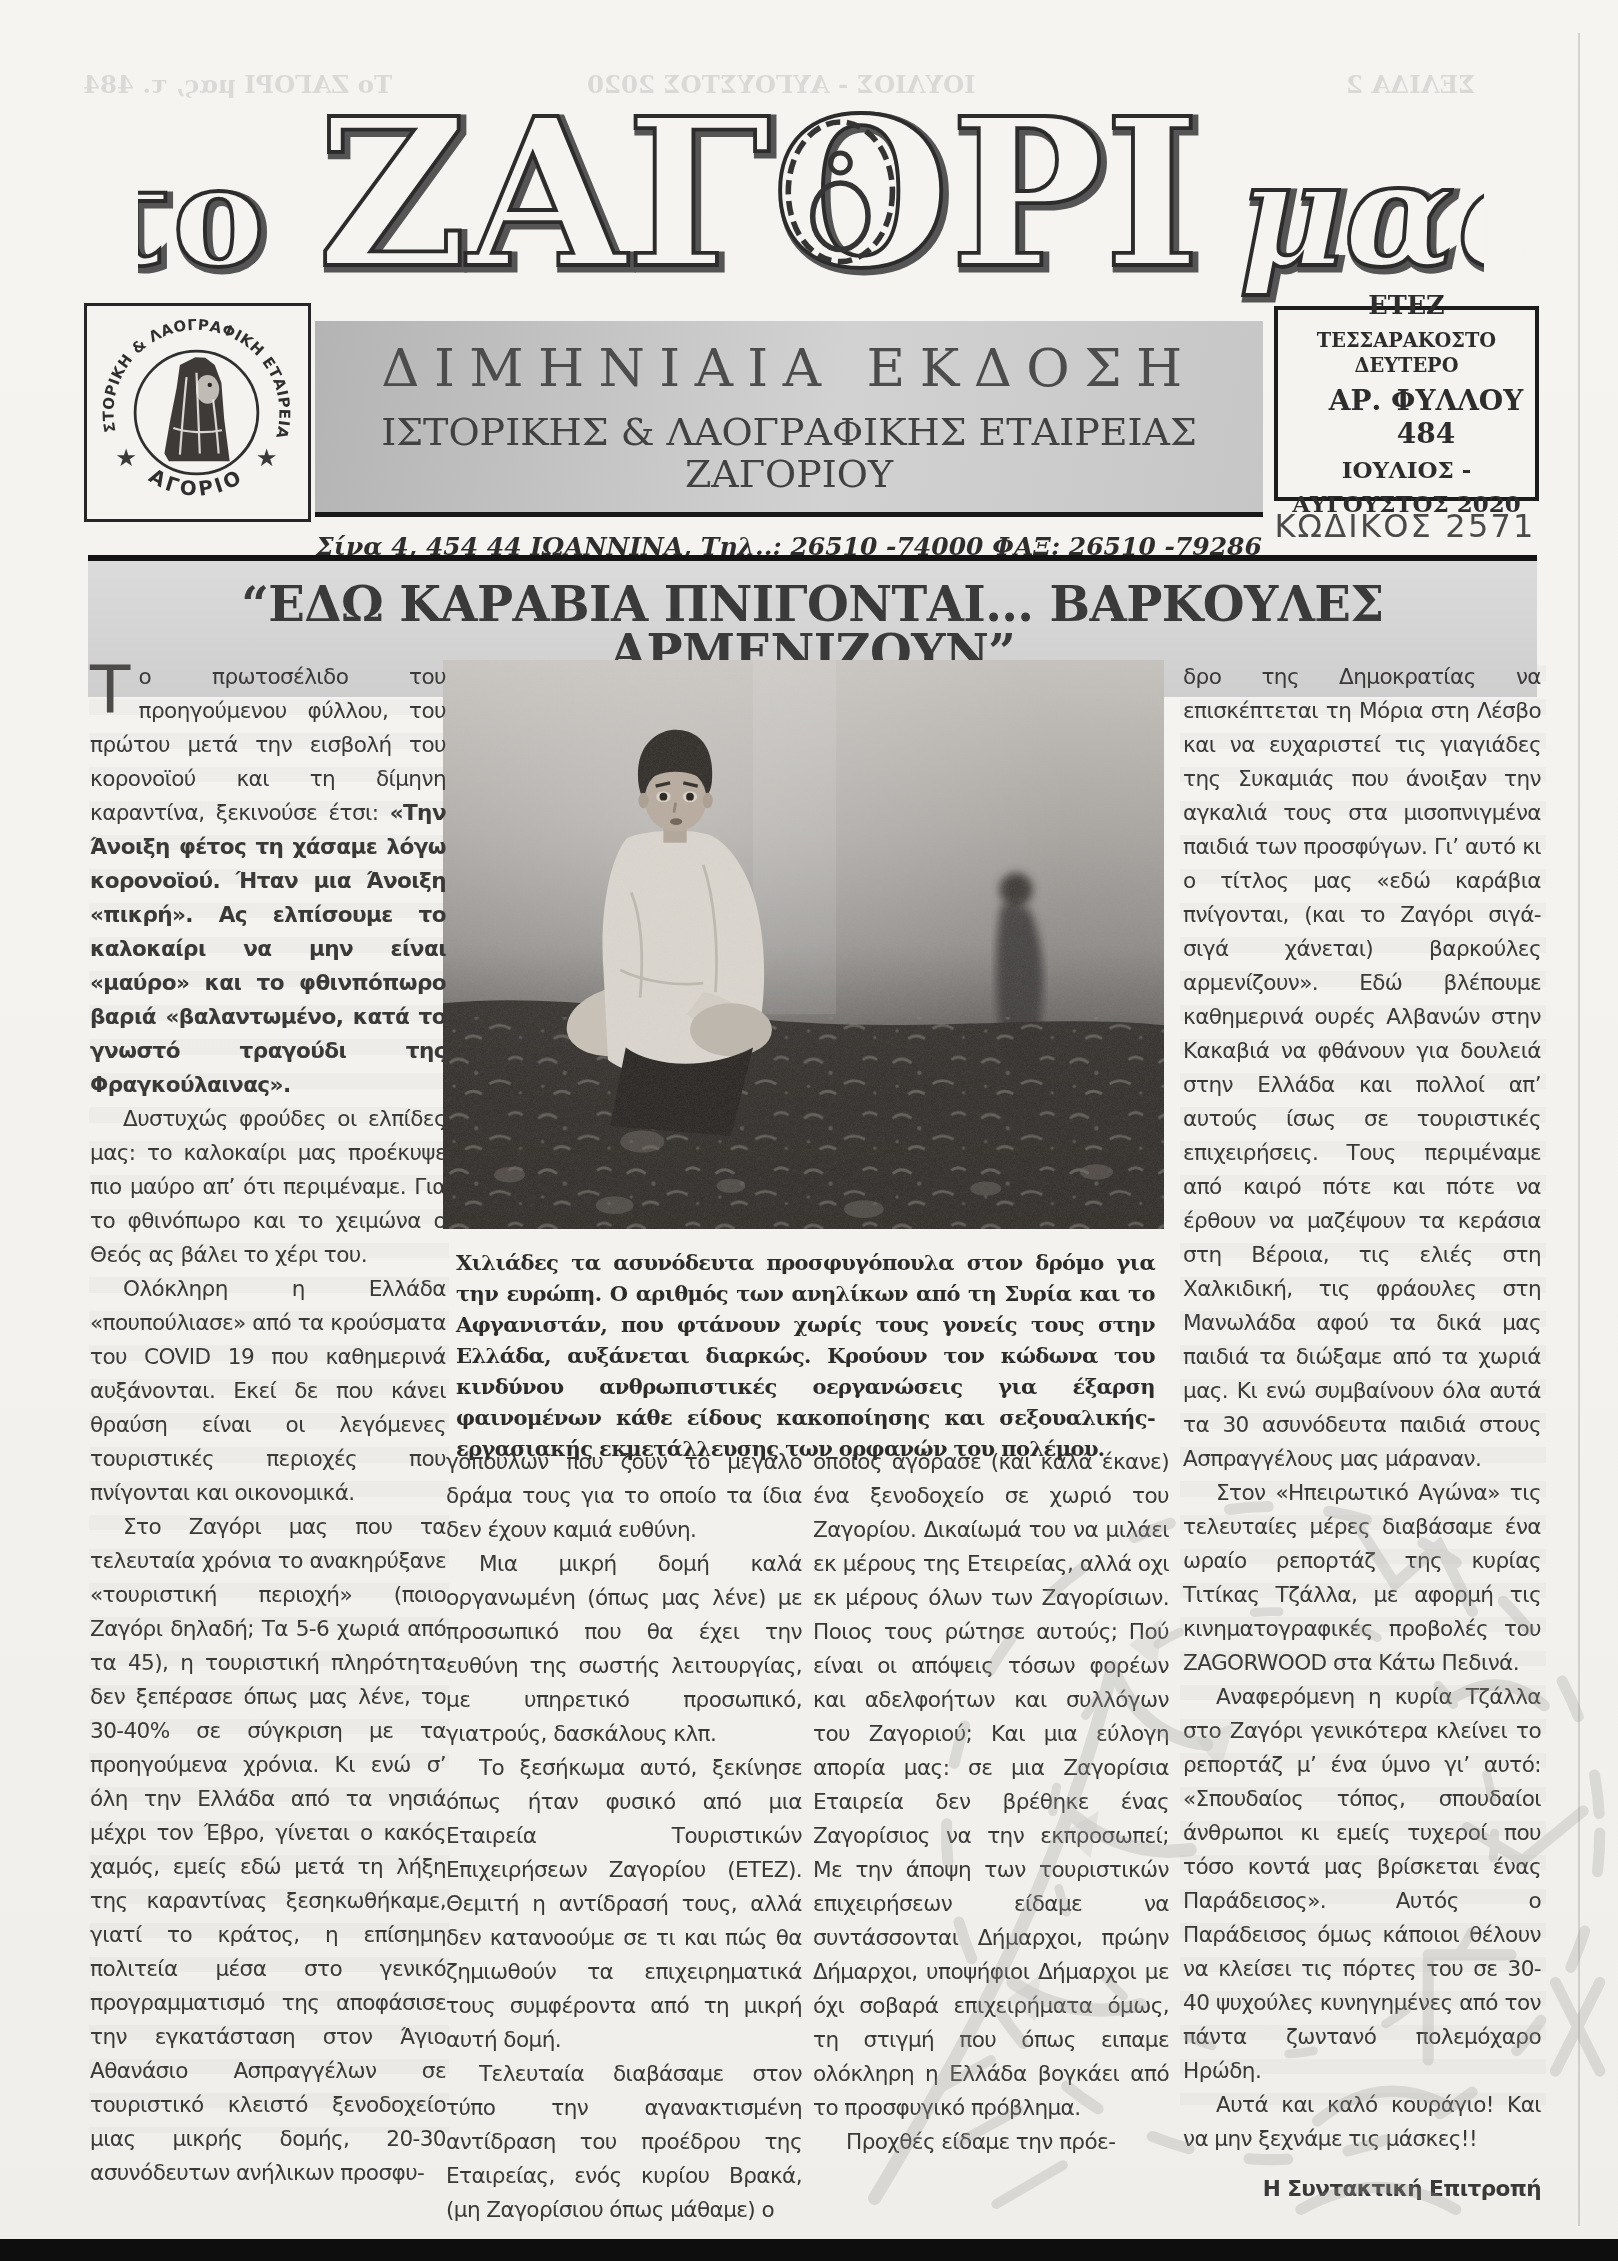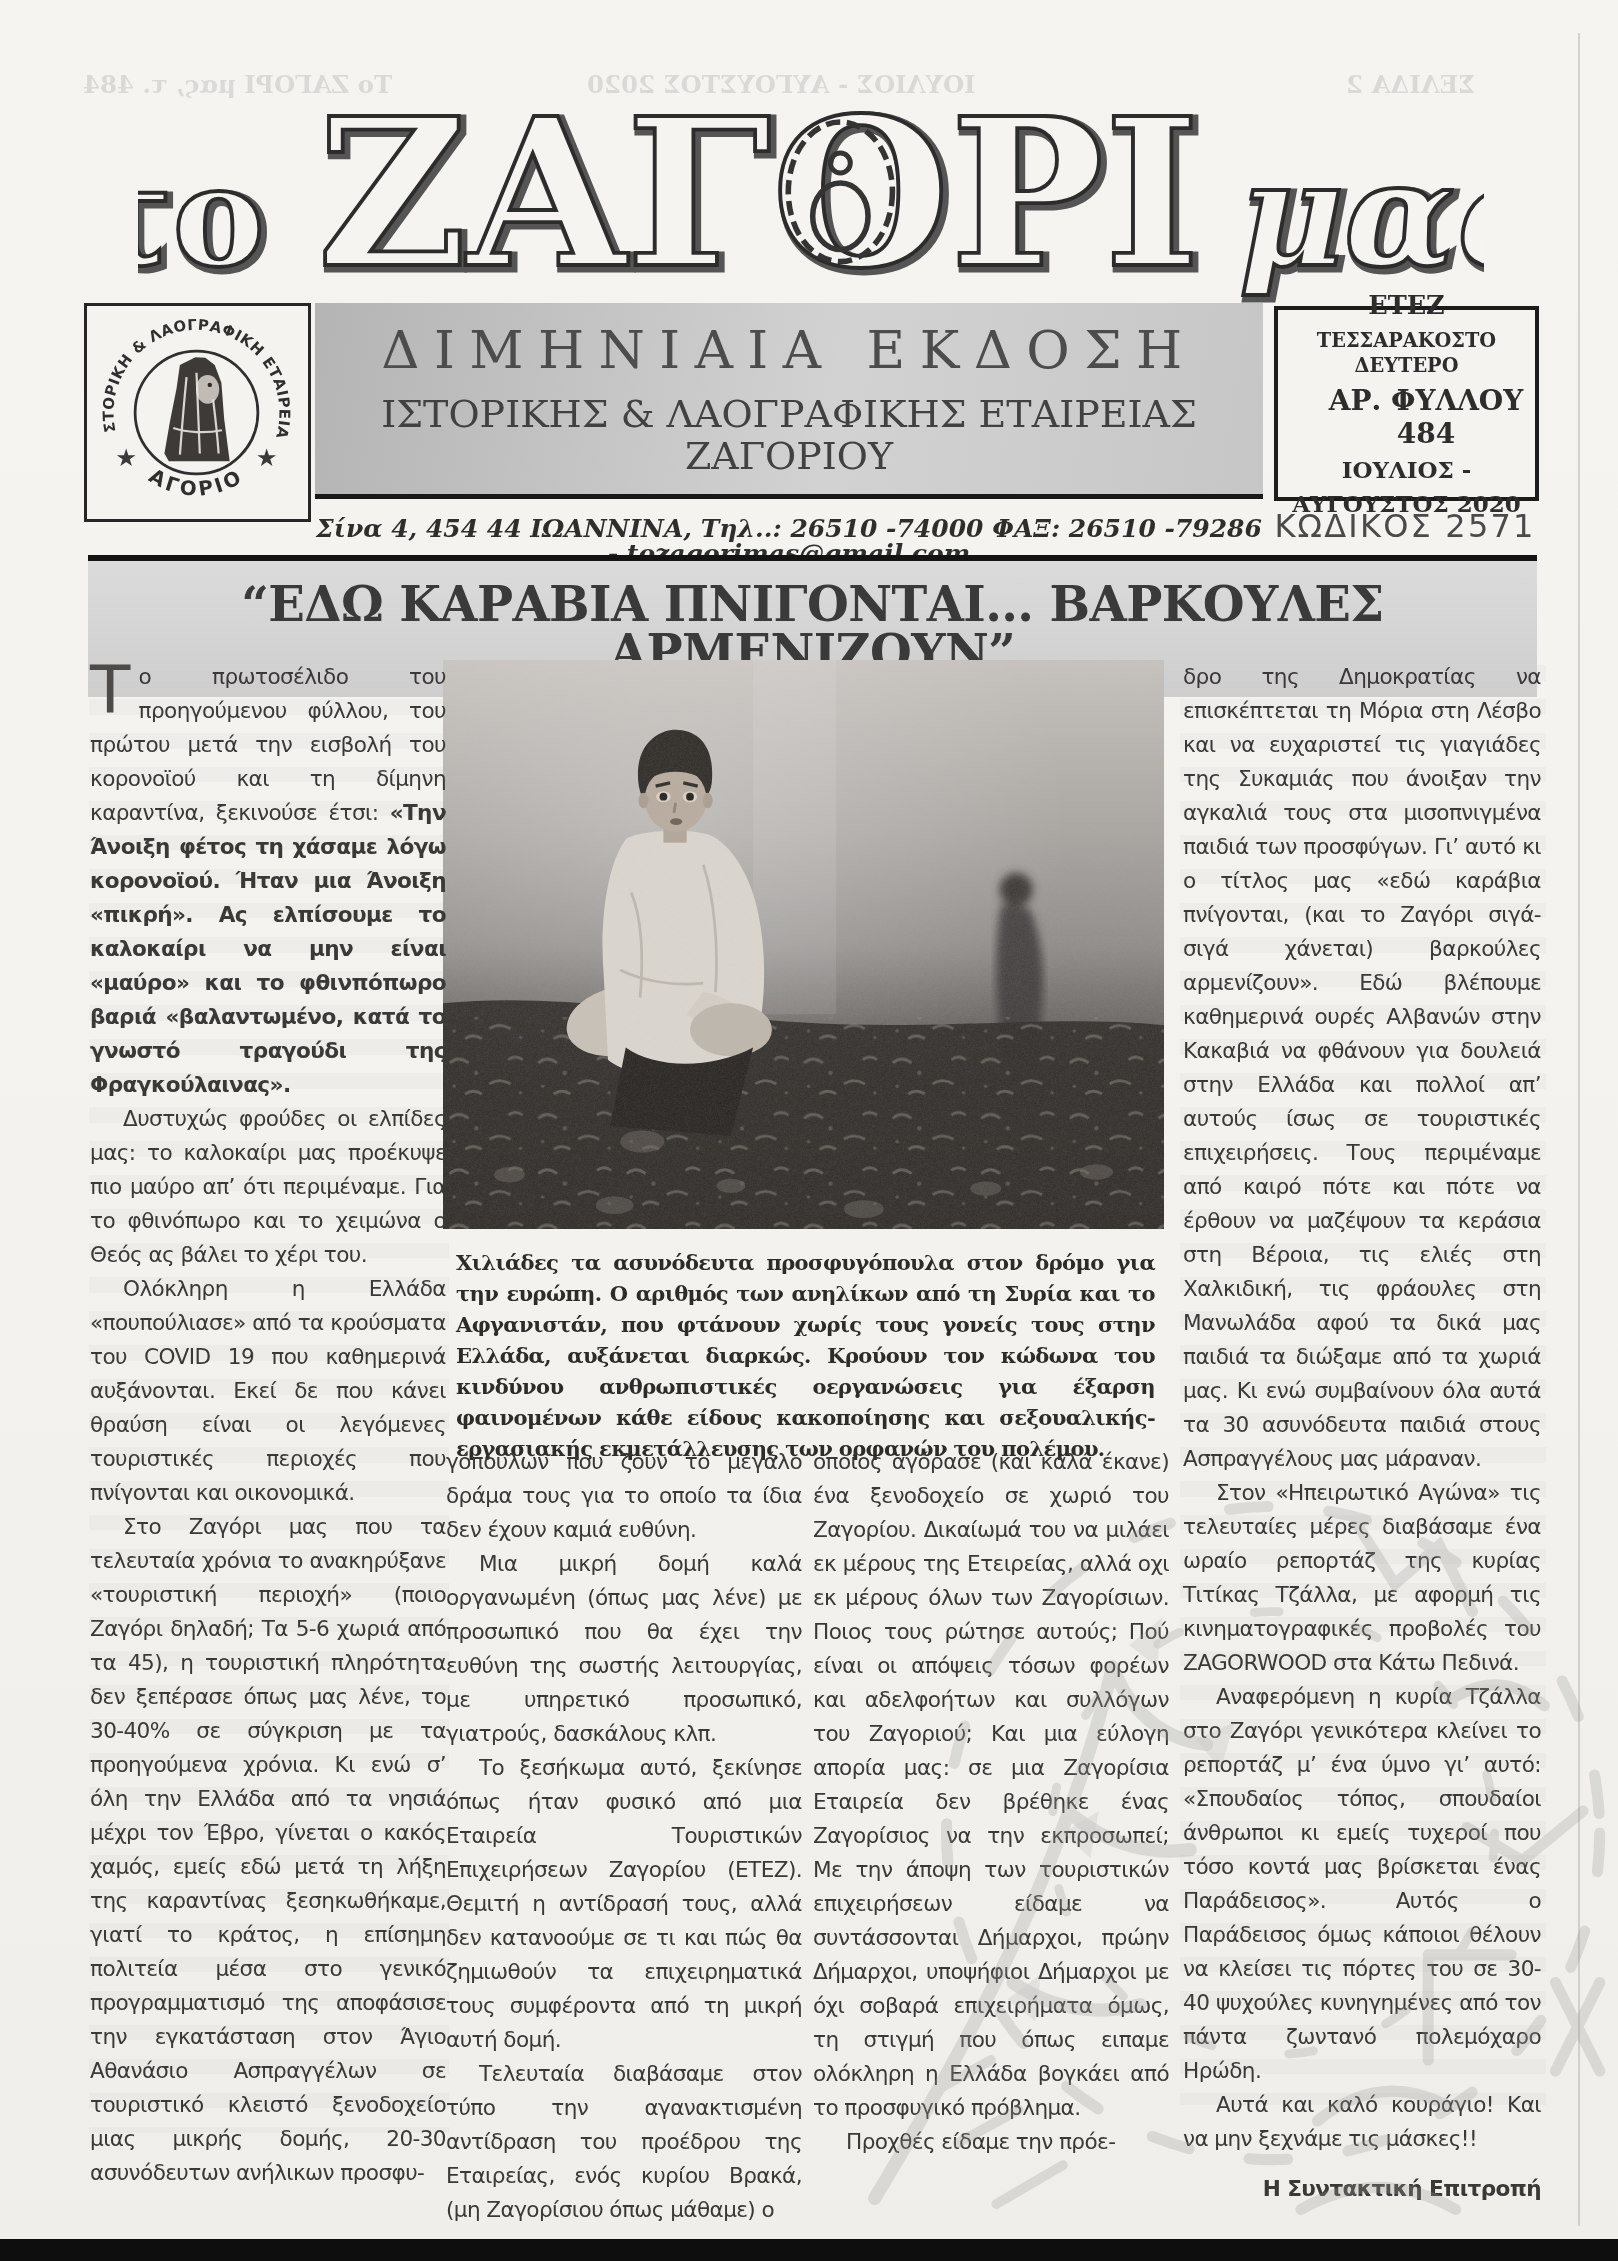--- a/index.html
+++ b/index.html
@@ -21,21 +21,21 @@
   .knocker{stroke:#343434;fill:none;}
   
   .logo-box{position:absolute;left:84px;top:303px;width:227px;height:219px;border:3.9px solid #262626;
             box-sizing:border-box;background:#f4f3f0;}
   .seal-arc{font:700 27px "DejaVu Sans",sans-serif;letter-spacing:1px;fill:#2f2f2f;}
   .seal-bot{font:700 36px "DejaVu Sans",sans-serif;letter-spacing:6px;fill:#2f2f2f;}
   .seal-star{font:400 44px "DejaVu Sans",sans-serif;fill:#3a3a3a;text-anchor:middle;}
   
   .header-center{position:absolute;left:315px;top:303px;width:948px;}
   .hdr-band{background:linear-gradient(100deg,#b4b4b4 0%,#d2d2d2 55%,#c6c6c6 100%);
-            text-align:center;padding:19px 4.4px 16.6px;}
+            text-align:center;padding:19px 4.4px 16.6px;margin-top:18px;}
   .hdr-line1{font:400 53px/1.05 "DejaVu Serif",serif;letter-spacing:14.4px;color:#4c4c4c;}
   .hdr-line2{font:400 38px/1.1 "DejaVu Serif",serif;letter-spacing:0;color:#414141;margin-top:16.6px;}
   .hdr-rule{height:5px;background:#191919;}
   .hdr-address{font:italic 700 25px/1 "DejaVu Serif",serif;text-align:center;
                padding:16.6px 0 13.3px;color:#2e2e2e;}
   .hdr-readership{font:italic 700 25.5px/1 "DejaVu Serif",serif;text-align:center;
                padding:10px 0 8.9px;background:linear-gradient(100deg,#c3c3c3,#d4d4d4);color:#313131;}
   
   .issue-box{position:absolute;left:1274px;top:306px;width:265px;height:195px;border:4.4px solid #1c1c1c;
              box-sizing:border-box;display:flex;flex-direction:column;justify-content:center;gap:6.6px;

